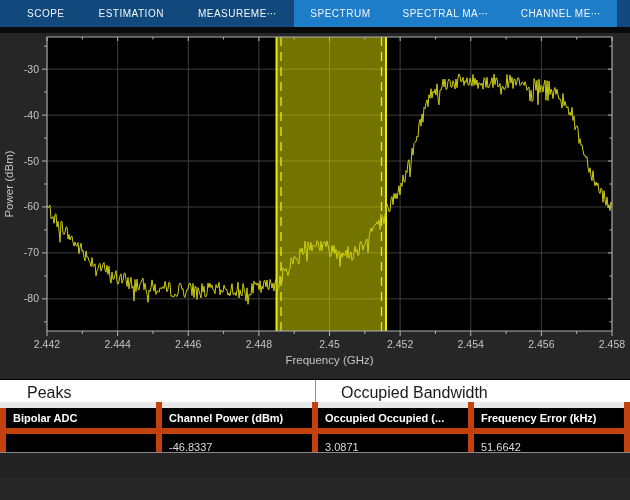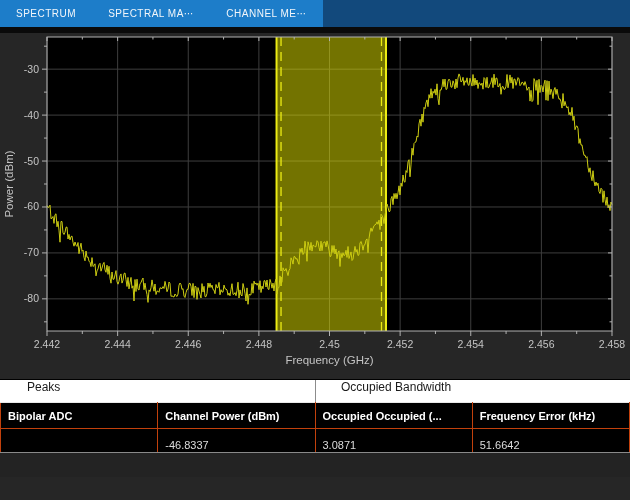--- a/index.html
+++ b/index.html
@@ -25,27 +25,27 @@
   .tabgroup.light .tab{padding:0 16px;}
   .tab-spacer{flex:1;}
   .blackstrip{position:absolute;top:27px;left:0;width:630px;height:6px;background:#0a0a0a;}
   
   .plot-panel{position:absolute;top:33px;left:0;width:630px;height:346px;background:#262626;}
   
   .panel-strip{
     position:absolute;top:379px;left:0;width:630px;height:23px;background:#ffffff;
     display:flex;border-top:1px solid #000;
   }
-  .panel-tab{flex:0 0 315px;display:flex;align-items:flex-start;color:#1a1a1a;font-size:12px;}
+  .panel-tab{flex:0 0 315px;display:flex;align-items:flex-end;color:#1a1a1a;font-size:16px;}
   .panel-tab.peaks{padding-left:27px;}
   .panel-tab.obw{padding-left:25px;border-left:1px solid #8c8c8c;}
   
   .mtable{position:absolute;top:402px;left:0;width:630px;height:50px;border-collapse:collapse;table-layout:fixed;}
   .mtable th,.mtable td{
-    border:1px solid #c2410c;background:#000;overflow:hidden;white-space:nowrap;
+    border:6px solid #c2410c;background:#000;overflow:hidden;white-space:nowrap;
     padding:0 0 0 7px;text-align:left;font-weight:normal;
   }
   .mtable th{color:#fff;font-weight:bold;font-size:11px;height:26px;}
   .mtable td{color:#dcdcdc;font-size:11px;height:32px;}
   .mtable tr:first-child th{border-top-color:#e8e8e8;}
   .gap-dark{position:absolute;top:452px;left:0;width:630px;height:25px;background:#232323;border-top:1px solid #8a8a8a;}
   
   .statusbar{
     position:absolute;top:477px;left:0;width:630px;height:23px;
     background:linear-gradient(#f6f6f6,#e9e9e9);border-top:1px solid #bdbdbd;
@@ -63,20 +63,25 @@
     border-top:7px solid #6f6f6f;
   }
   .dock-icon .bar{width:12px;height:2px;background:#6f6f6f;margin:1px auto 0;}
 </style>
 </head>
 <body>
 
 <div class="app">
 
   <div class="tabbar">
+    <div class="tabgroup dark">
+      <div class="tab">SCOPE</div>
+      <div class="tab">ESTIMATION</div>
+      <div class="tab">MEASUREME⋯</div>
+    </div>
     <div class="tabgroup light">
       <div class="tab">SPECTRUM</div>
       <div class="tab">SPECTRAL MA⋯</div>
       <div class="tab">CHANNEL ME⋯</div>
     </div>
     <div class="tab-spacer"></div>
 
   </div>
   <div class="blackstrip"></div>
 

